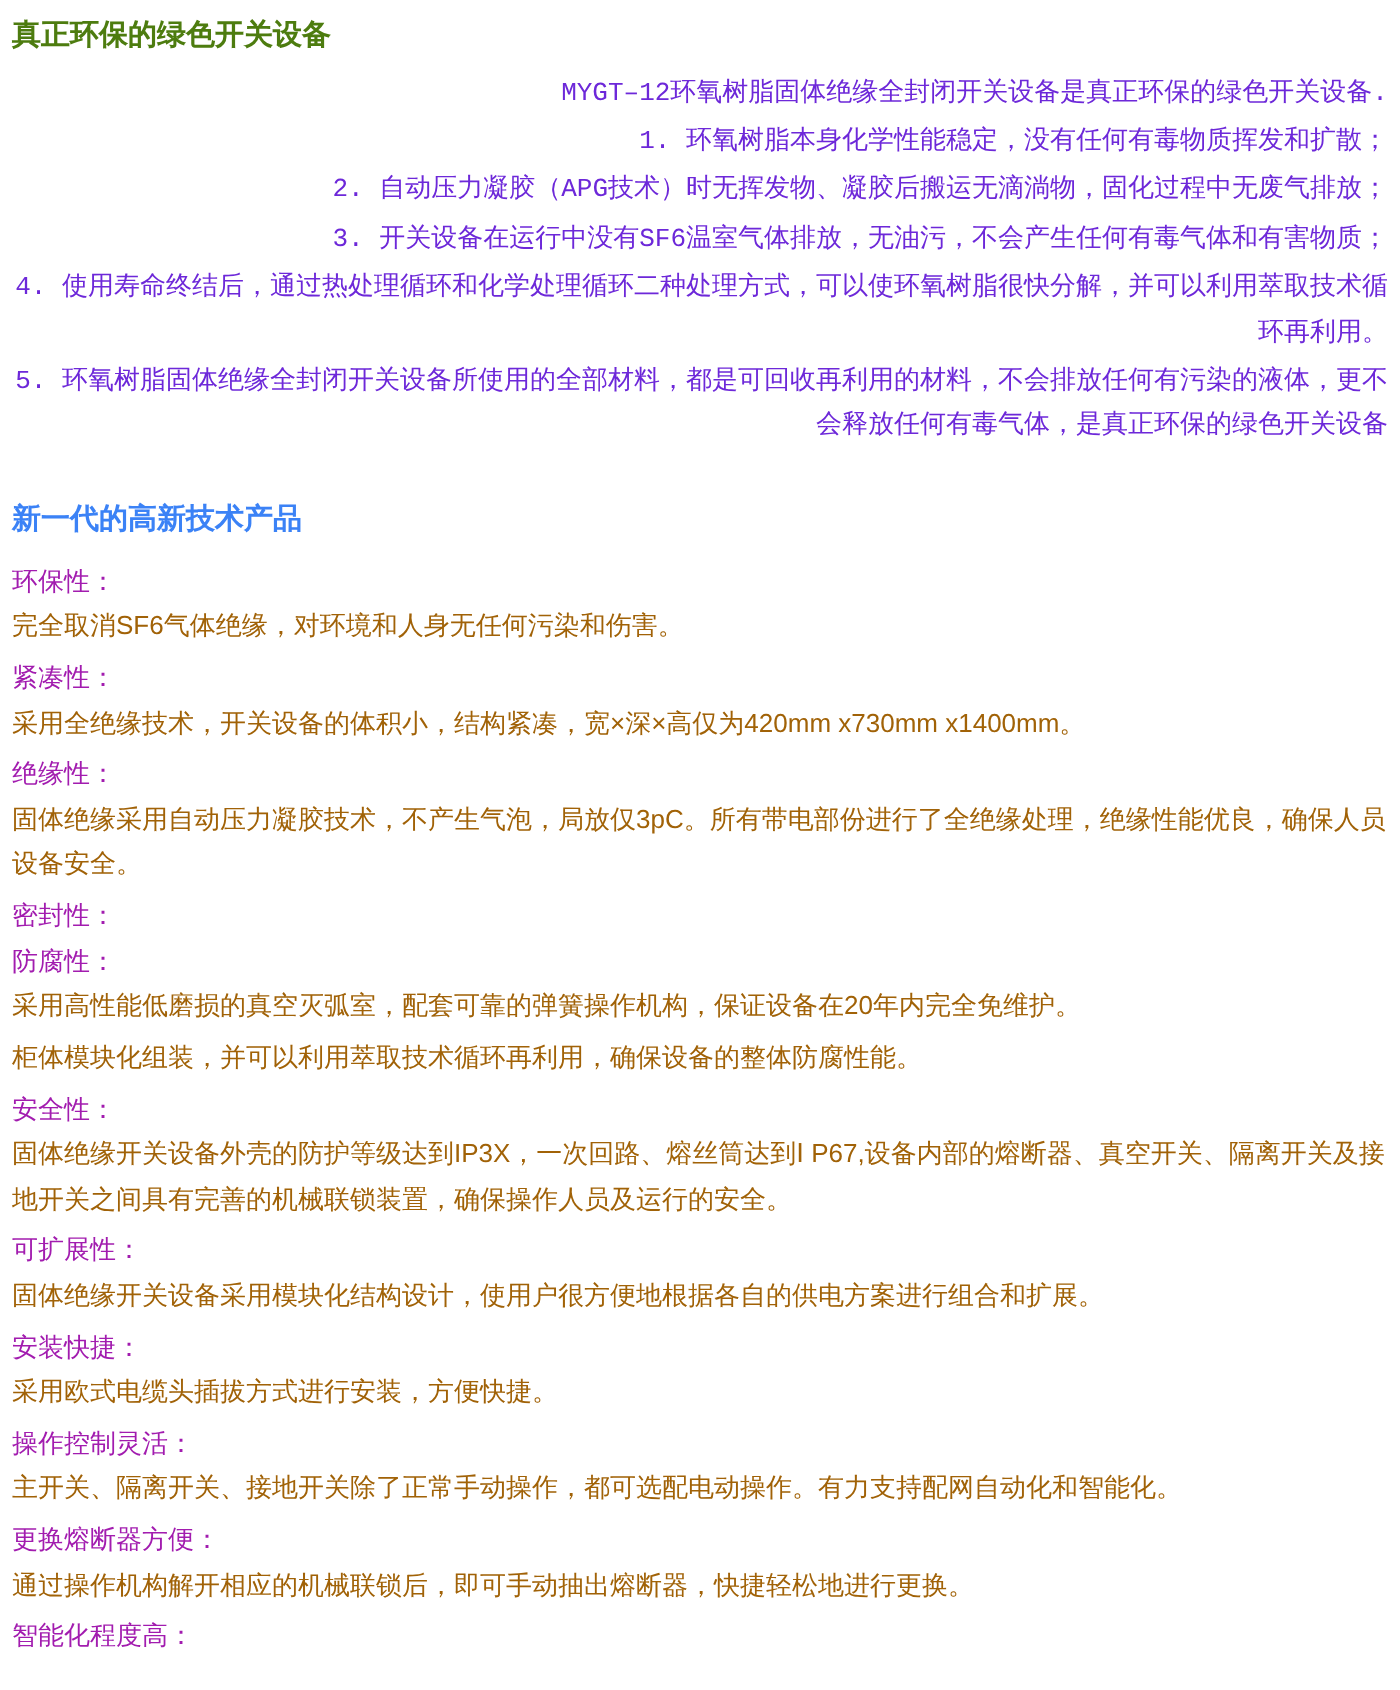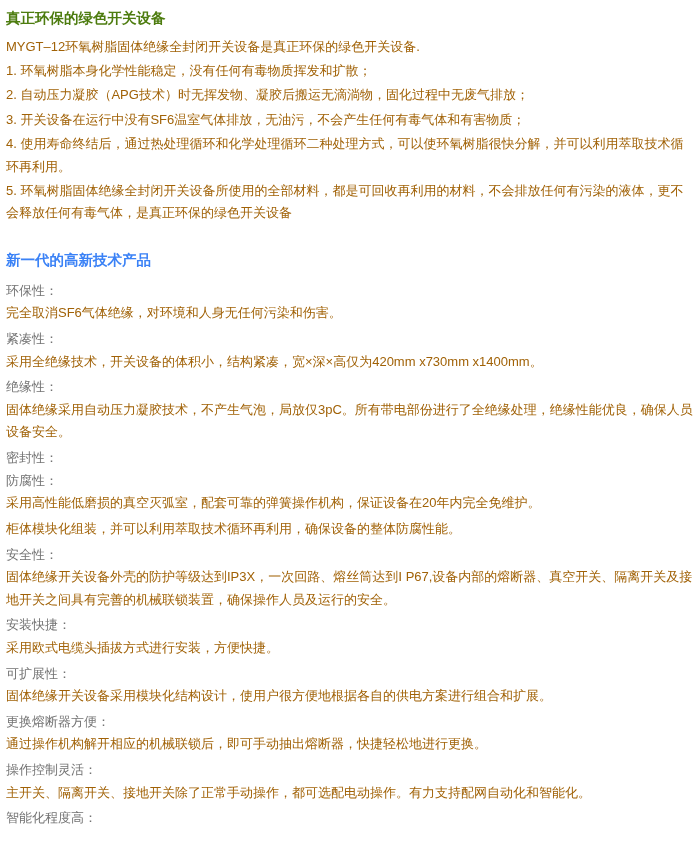--- a/index.html
+++ b/index.html
@@ -23,40 +23,41 @@
     font-size: 14.5px;
     font-weight: bold;
     margin: 0 0 6px 0;
     line-height: 1.5;
     color: #4d7c0f;
   }
   .para {
     font-size: 13px;
     line-height: 1.72;
     margin: 0 0 2px 0;
-    color: #a16207;
-    text-align: left;
+    color: #6d28d9;
+    text-align: right;
+    font-family: Liberation Mono, monospace;
   }
   .spacer-block {
     height: 22px;
   }
   .section-two-title {
     font-size: 14.5px;
     font-weight: bold;
     margin: 0 0 8px 0;
     line-height: 1.6;
     color: #3b82f6;
   }
   .feat {
     margin: 0;
   }
   .feat-label {
     font-size: 13px;
     line-height: 1.74;
-    color: #737373;
+    color: #a21caf;
     margin: 0;
   }
   .feat-text {
     font-size: 13px;
     line-height: 1.74;
     color: #a16207;
     margin: 0 0 3px 0;
   }
 </style>
 </head>
@@ -97,33 +98,33 @@
     <p class="feat-text">采用高性能低磨损的真空灭弧室，配套可靠的弹簧操作机构，保证设备在20年内完全免维护。</p>
   </div>
   <div class="feat">
     <p class="feat-text">柜体模块化组装，并可以利用萃取技术循环再利用，确保设备的整体防腐性能。</p>
   </div>
   <div class="feat">
     <p class="feat-label">安全性：</p>
     <p class="feat-text">固体绝缘开关设备外壳的防护等级达到IP3X，一次回路、熔丝筒达到Ⅰ P67,设备内部的熔断器、真空开关、隔离开关及接地开关之间具有完善的机械联锁装置，确保操作人员及运行的安全。</p>
   </div>
   <div class="feat">
+    <p class="feat-label">可扩展性：</p>
+    <p class="feat-text">固体绝缘开关设备采用模块化结构设计，使用户很方便地根据各自的供电方案进行组合和扩展。</p>
+  </div>
+  <div class="feat">
     <p class="feat-label">安装快捷：</p>
     <p class="feat-text">采用欧式电缆头插拔方式进行安装，方便快捷。</p>
   </div>
   <div class="feat">
-    <p class="feat-label">可扩展性：</p>
-    <p class="feat-text">固体绝缘开关设备采用模块化结构设计，使用户很方便地根据各自的供电方案进行组合和扩展。</p>
+    <p class="feat-label">操作控制灵活：</p>
+    <p class="feat-text">主开关、隔离开关、接地开关除了正常手动操作，都可选配电动操作。有力支持配网自动化和智能化。</p>
   </div>
   <div class="feat">
     <p class="feat-label">更换熔断器方便：</p>
     <p class="feat-text">通过操作机构解开相应的机械联锁后，即可手动抽出熔断器，快捷轻松地进行更换。</p>
-  </div>
-  <div class="feat">
-    <p class="feat-label">操作控制灵活：</p>
-    <p class="feat-text">主开关、隔离开关、接地开关除了正常手动操作，都可选配电动操作。有力支持配网自动化和智能化。</p>
   </div>
   <div class="feat">
     <p class="feat-label">智能化程度高：</p>
 
   </div>
 
 </div>
 
 </body></html>

